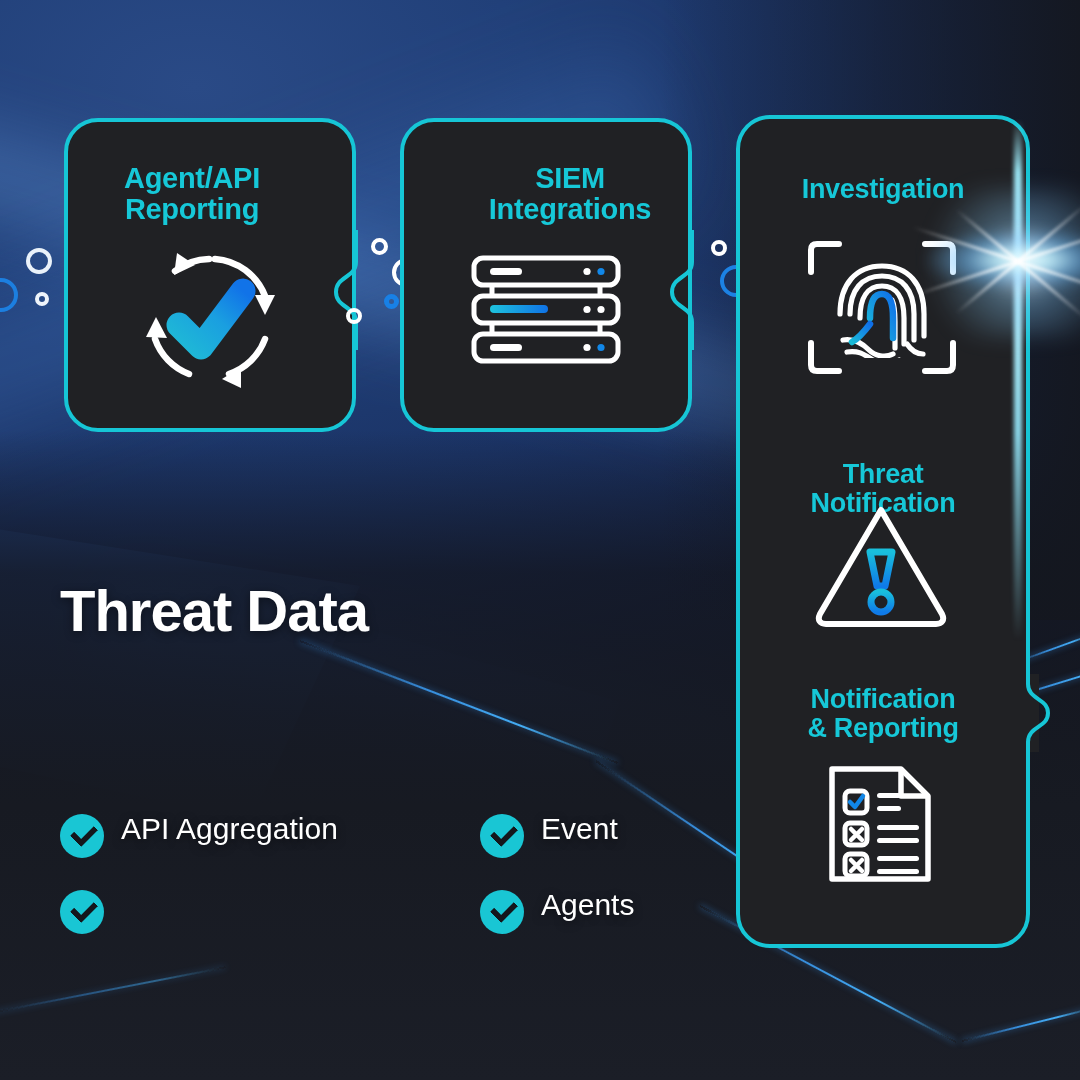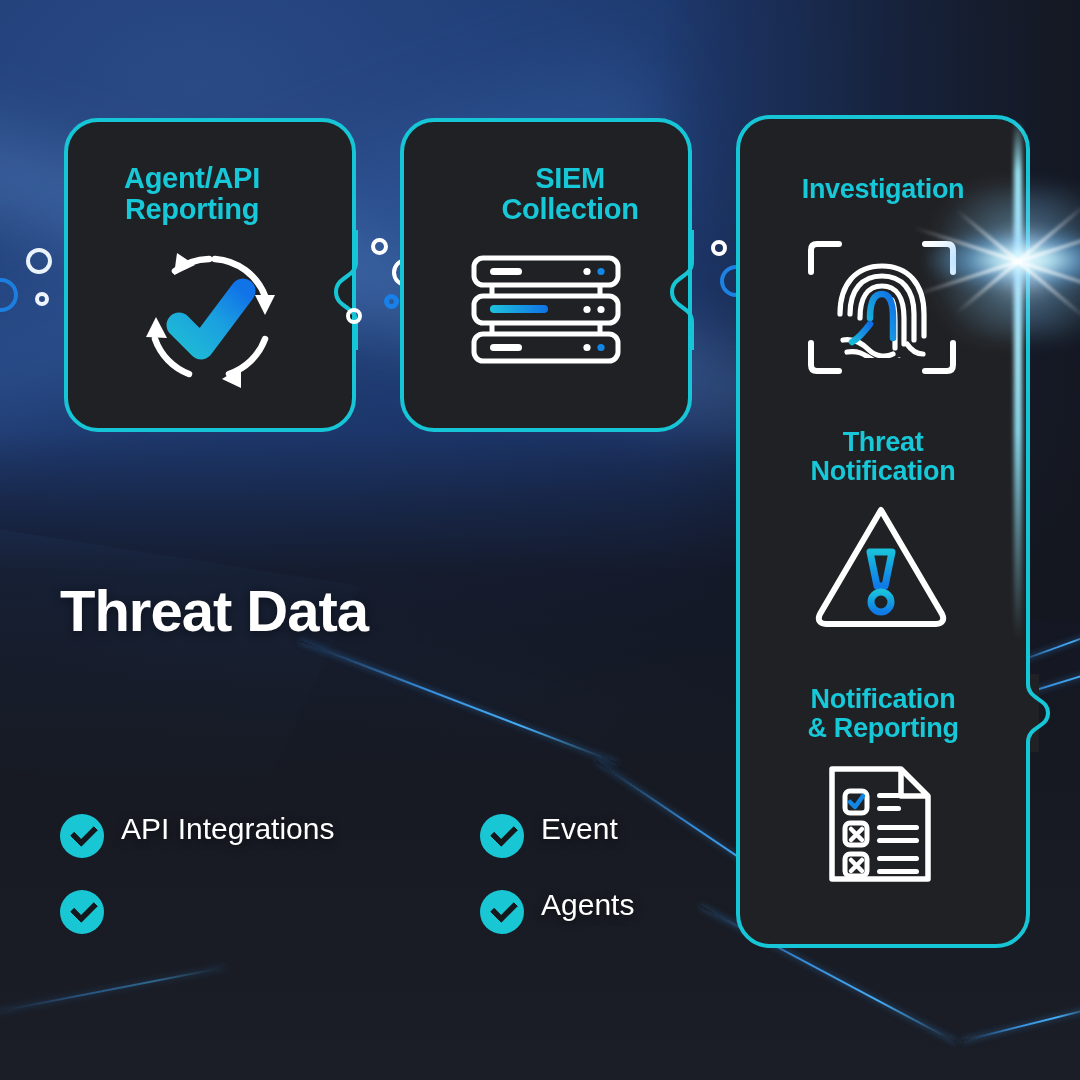--- a/index.html
+++ b/index.html
@@ -182,21 +182,21 @@
     </svg>
   </div>
   <div class="ring" style="left:371px;top:238px;width:17px;height:17px;border:4px solid #ffffff;"></div>
   <div class="ring" style="left:392px;top:258px;width:29px;height:29px;border:4px solid #ffffff;"></div>
   <div class="ring" style="left:384px;top:294px;width:15px;height:15px;border:5px solid #1880e6;"></div>
   <div class="ring" style="left:346px;top:308px;width:16px;height:16px;border:4px solid #ffffff;"></div>
 
   <div class="panel" id="panel-siem"></div>
   <div class="panel-title" id="t-siem" style="left:400px;width:340px;">
     <div>SIEM</div>
-    <div>Collection</div>
+    <div>Integrations</div>
   </div>
 
   <div class="icon-wrap" style="left:470px;top:255px;width:152px;height:110px;">
     <svg viewBox="0 0 152 110" width="152" height="110">
       <g fill="none" stroke="#ffffff" stroke-width="5">
         <rect x="4" y="3" width="144" height="27" rx="9"></rect>
         <rect x="4" y="41" width="144" height="27" rx="9"></rect>
         <rect x="4" y="79" width="144" height="27" rx="9"></rect>
         <path d="M22 30 L22 41 M130 30 L130 41 M22 68 L22 79 M130 68 L130 79"></path>
       </g>
@@ -267,21 +267,21 @@
         <path d="M58 124 C66 122 74 122 82 124"></path>
         <path d="M100 104 C104 110 110 114 116 114"></path>
       </g>
       <g clip-path="url(#fpClip)" fill="none" stroke="url(#fpGrad)" stroke-width="6.5" stroke-linecap="round">
         <path d="M63 78 C63 62 67 54 75 54 C83 54 86 62 86 78 L86 98"></path>
         <path d="M63 84 C57 92 52 98 45 102"></path>
       </g>
     </svg>
   </div>
 
-  <div class="panel-title" id="t-threat" style="left:736px;width:294px;">
+  <div class="panel-title" id="t-threat" style="left:736px;width:294px;margin-top:32px;">
     <div>Threat</div>
     <div>Notification</div>
   </div>
 
   <div class="icon-wrap" style="left:812px;top:500px;width:138px;height:130px;">
     <svg viewBox="0 0 138 130" width="138" height="130">
       <path d="M69 10 L130 114 C133 120 130 124 124 124 L14 124 C8 124 5 120 8 114 Z" fill="none" stroke="#ffffff" stroke-width="6" stroke-linejoin="round"></path>
       <defs>
         <linearGradient id="bangGrad" x1="0" y1="0" x2="0" y2="1">
           <stop offset="0%" stop-color="#19bfdc"></stop>
@@ -335,21 +335,21 @@
     </div>
   </div>
 
   <div id="copy">
     <h1 id="headline">Threat Data</h1>
   </div>
 
   <div id="bullets">
     <div class="bullet">
       <span class="chk"></span>
-      <span class="btext">API Integrations</span>
+      <span class="btext">API Aggregation</span>
     </div>
     <div class="bullet">
       <span class="chk"></span>
       <span class="btext">Event</span>
     </div>
     <div class="bullet">
       <span class="chk"></span>
     </div>
     <div class="bullet">
       <span class="chk"></span>

